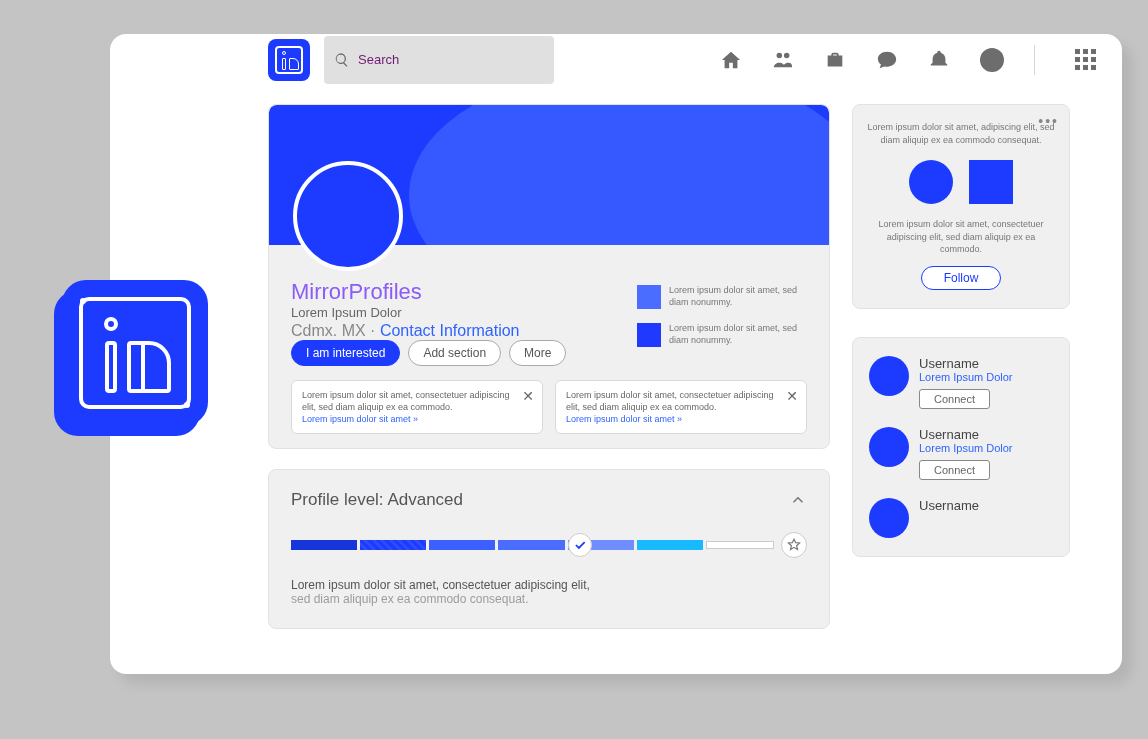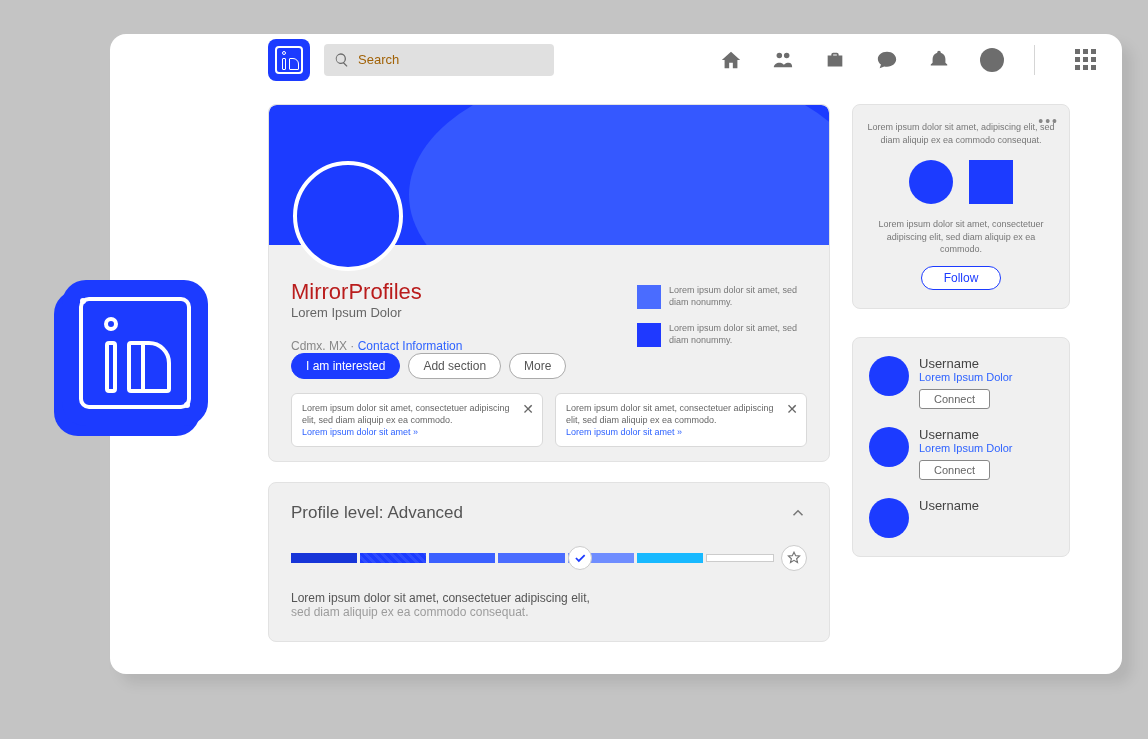--- a/index.html
+++ b/index.html
@@ -4,21 +4,21 @@
 <style>
   * { box-sizing: border-box; margin: 0; padding: 0; font-family: -apple-system, Helvetica, Arial, sans-serif; }
   html, body { width: 1148px; height: 739px; background: #c4c4c4; position: relative; }
   .window { position:absolute; left:110px; top:34px; width:1012px; height:640px; background:#fff; border-radius:16px; overflow:hidden; }
   .shadow { position:absolute; left:120px; top:44px; width:1012px; height:640px; background:rgba(0,0,0,0.08); border-radius:16px; filter:blur(6px); }
 
   
   .topbar { height:52px; display:flex; align-items:center; padding:0 26px 0 158px; gap:14px; border-bottom:1px solid rgba(0,0,0,0); }
   .logo-s { width:42px; height:42px; border-radius:8px; background:#1c3bff; display:flex; align-items:center;justify-content:center; }
   .logo-s-in { width:28px; height:28px; border:2px solid #fff; border-radius:4px; position:relative;}
-  .search { flex:0 0 230px; height:32px; background:#e0e0e0; border-radius:4px; display:flex; align-items:center; padding:0 10px; gap:8px; color:#a16207; font-size:13px;}
+  .search { flex:0 0 230px; height:48px; background:#e0e0e0; border-radius:4px; display:flex; align-items:center; padding:0 10px; gap:8px; color:#701a75; font-size:13px;}
   .search svg { width:16px;height:16px; fill:#6d6d6d;}
   .spacer { flex:1; }
   .nav { display:flex; align-items:center; gap:30px; }
   .nav svg { width:22px; height:22px; fill:#6d6d6d; cursor:pointer;}
   .avatar-s { width:24px;height:24px;border-radius:50%; background:#6d6d6d;}
   .vline { width:1px; height:30px; background:#d5d5d5; margin:0 10px 0 0;}
   .grid3 { display:grid; grid-template-columns:repeat(3,5px); grid-template-rows:repeat(3,5px); gap:3px;}
   .grid3 i{background:#6d6d6d;}
 
   
@@ -28,23 +28,23 @@
 
   .card { background:#f0f0f0; border-radius:8px; border:1px solid #e2e2e2; }
 
   
   .profile { position:relative; overflow:hidden; }
   .cover { height:140px; background:#1c3bff; position:relative; overflow:hidden; border-radius:8px 8px 0 0;}
   .wave { position:absolute; right:-40px; top:-40px; width:460px; height:260px; background:#3558ff; border-radius:50%;}
   .pfp { position:absolute; left:24px; top:56px; width:110px; height:110px; border-radius:50%; background:#1c3bff; border:4px solid #fff;}
   .profile-body { padding:34px 22px 14px 22px; display:flex; gap:40px;}
   .profile-left { flex:1; }
-  .pname { font-size:22px; font-weight:500; color:#b91c1c;}
+  .pname { font-size:22px; font-weight:500; color:#8b5cf6;}
   .psub { font-size:13px; color:#666;}
-  .ploc { font-size:12px; color:#888; margin-top:19px;}
+  .ploc { font-size:16px; color:#888; margin-top:2px;}
   .ploc a { color:#2f63ff; text-decoration:none;}
   .actions { display:flex; gap:8px; margin-top:0;}
   .btn { border-radius:16px; font-size:12px; padding:5px 14px; border:1px solid #aaa; background:#fff; cursor:pointer; color:#555;white-space:nowrap;}
   .btn.primary { background:#1c3bff; border-color:#1c3bff; color:#fff;}
 
   .info-col { width:170px; display:flex; flex-direction:column; gap:14px; padding-top:6px;}
   .info-item { display:flex; gap:8px; align-items:flex-start;}
   .sq { width:24px; height:24px; flex:none;}
   .sq.a{background:#4a6cff;} .sq.b{background:#1f39ff;}
   .info-text{ font-size:9px; color:#777; line-height:1.3;}

